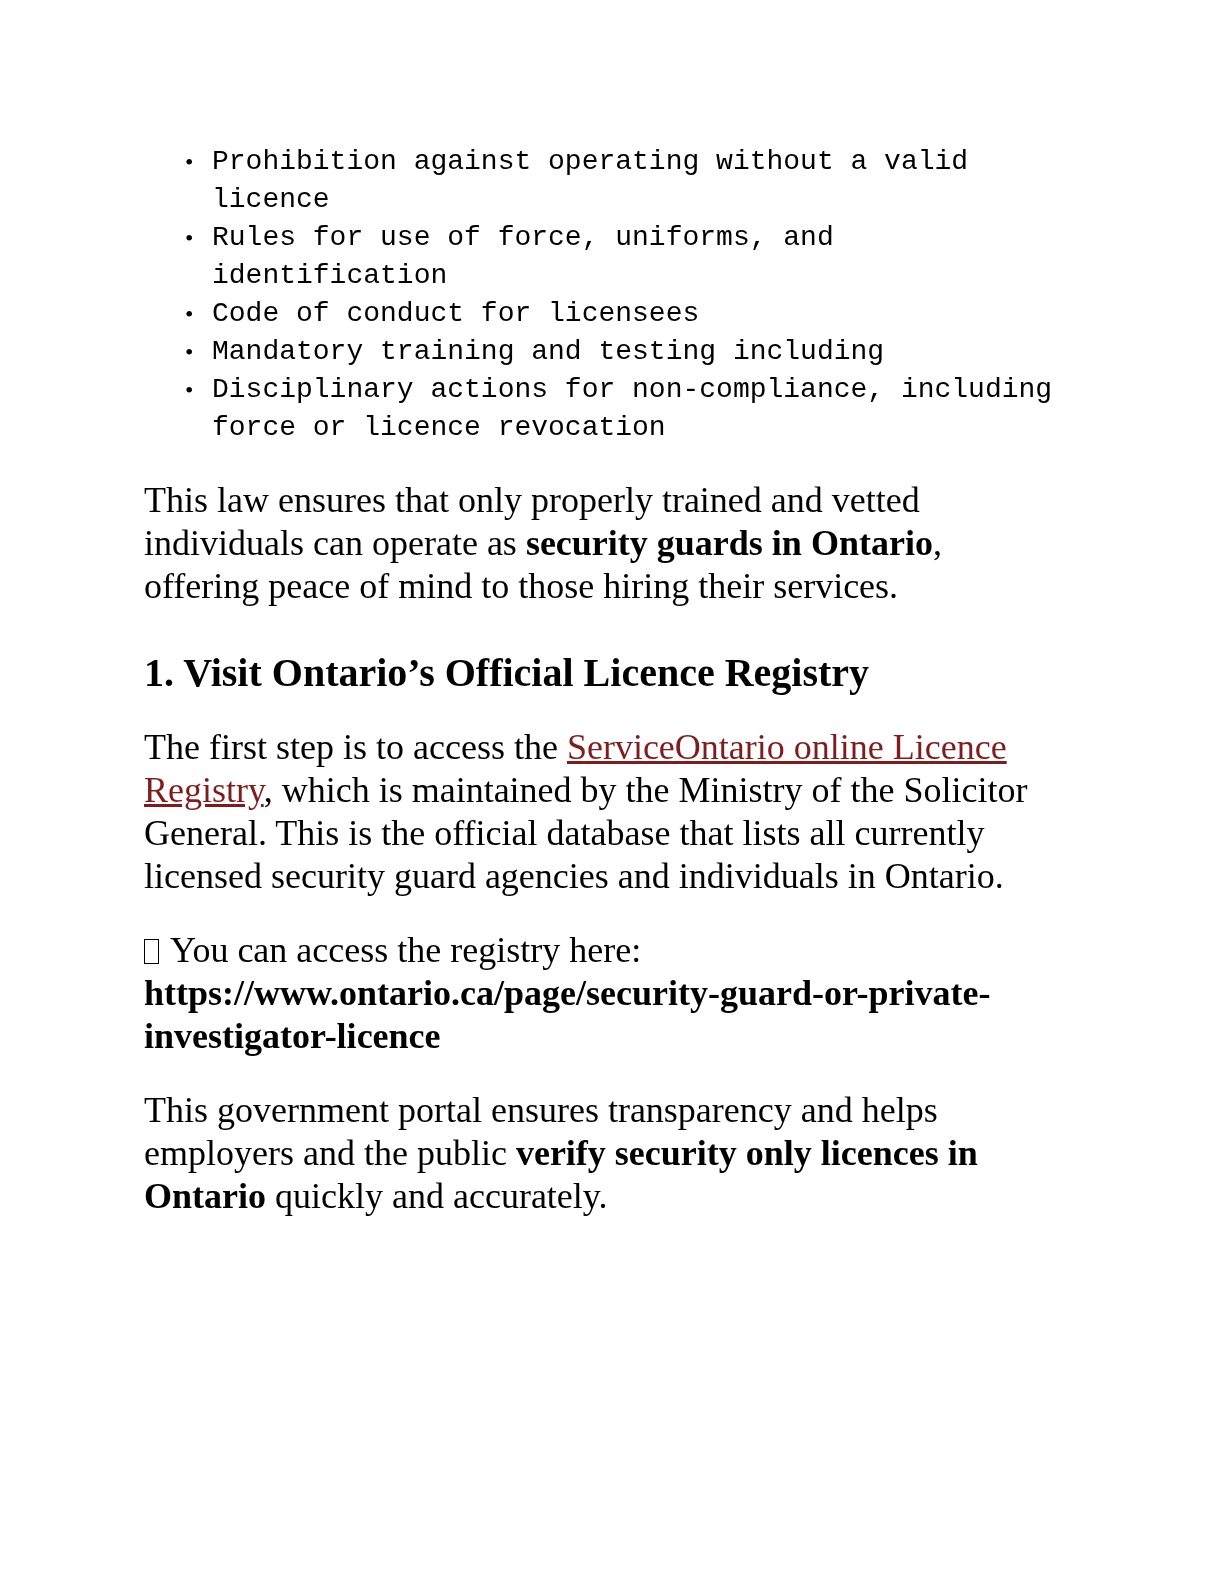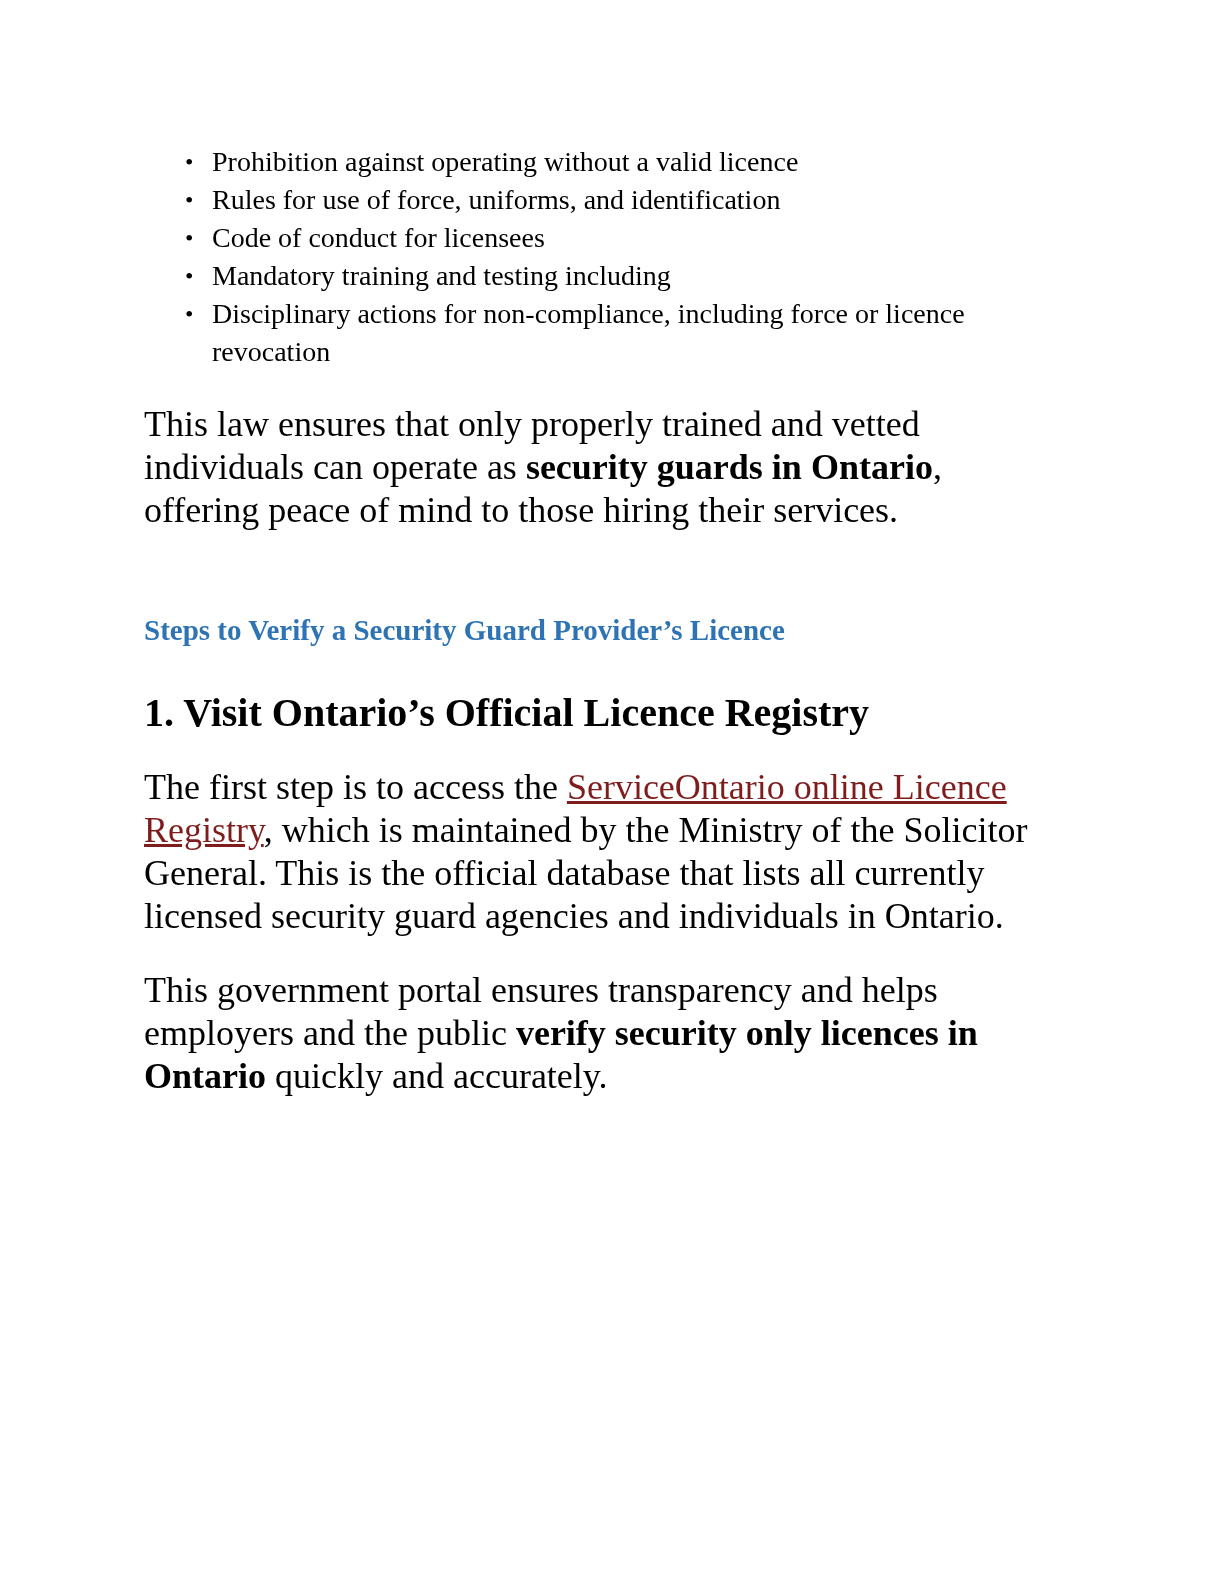--- a/index.html
+++ b/index.html
@@ -32,20 +32,21 @@
     display: flex;
     margin-left: 41px;
   }
   .bullet-marker {
     flex: 0 0 27px;
     width: 27px;
     font-size: 24px;
   }
   .li-text {
     flex: 1 1 auto;
+    font-family: Liberation Mono, monospace;
   }
   p.body-para {
     font-size: 36px;
     line-height: 43px;
     margin: 0 0 31px 0;
   }
   .bold {
     font-weight: bold;
   }
   h2.section-heading-blue {
@@ -105,27 +106,30 @@
     <li>
       <span class="bullet-marker">•</span>
       <span class="li-text">Disciplinary actions for non-compliance, including force or licence revocation</span>
     </li>
   </ul>
 
   <p class="body-para">
     <span>This law ensures that only properly trained and vetted individuals can operate as </span><span class="bold">security guards in Ontario</span><span>, offering peace of mind to those hiring their services.</span>
   </p>
 
-  <h2 class="section-heading-blue">Steps to Verify a Security Guard Provider’s Licence</h2>
 
 
   <h3 class="step-heading">1. Visit Ontario’s Official Licence Registry</h3>
 
   <p class="body-para">
     <span>The first step is to access the </span><a class="doc-link">ServiceOntario online Licence Registry</a><span>, which is maintained by the Ministry of the Solicitor General. This is the official database that lists all currently licensed security guard agencies and individuals in Ontario.</span>
   </p>
 
+  <p class="body-para">
+    <span class="tofu-box"></span><span>You can access the registry here:</span><br>
+    <span class="url-bold">https://www.ontario.ca/page/security-guard-or-private-investigator-licence</span>
+  </p>
 
   <p class="body-para">
     <span>This government portal ensures transparency and helps employers and the public </span><span class="bold">verify security only licences in Ontario</span><span> quickly and accurately.</span>
   </p>
 
 </div>
 
 </body></html>

